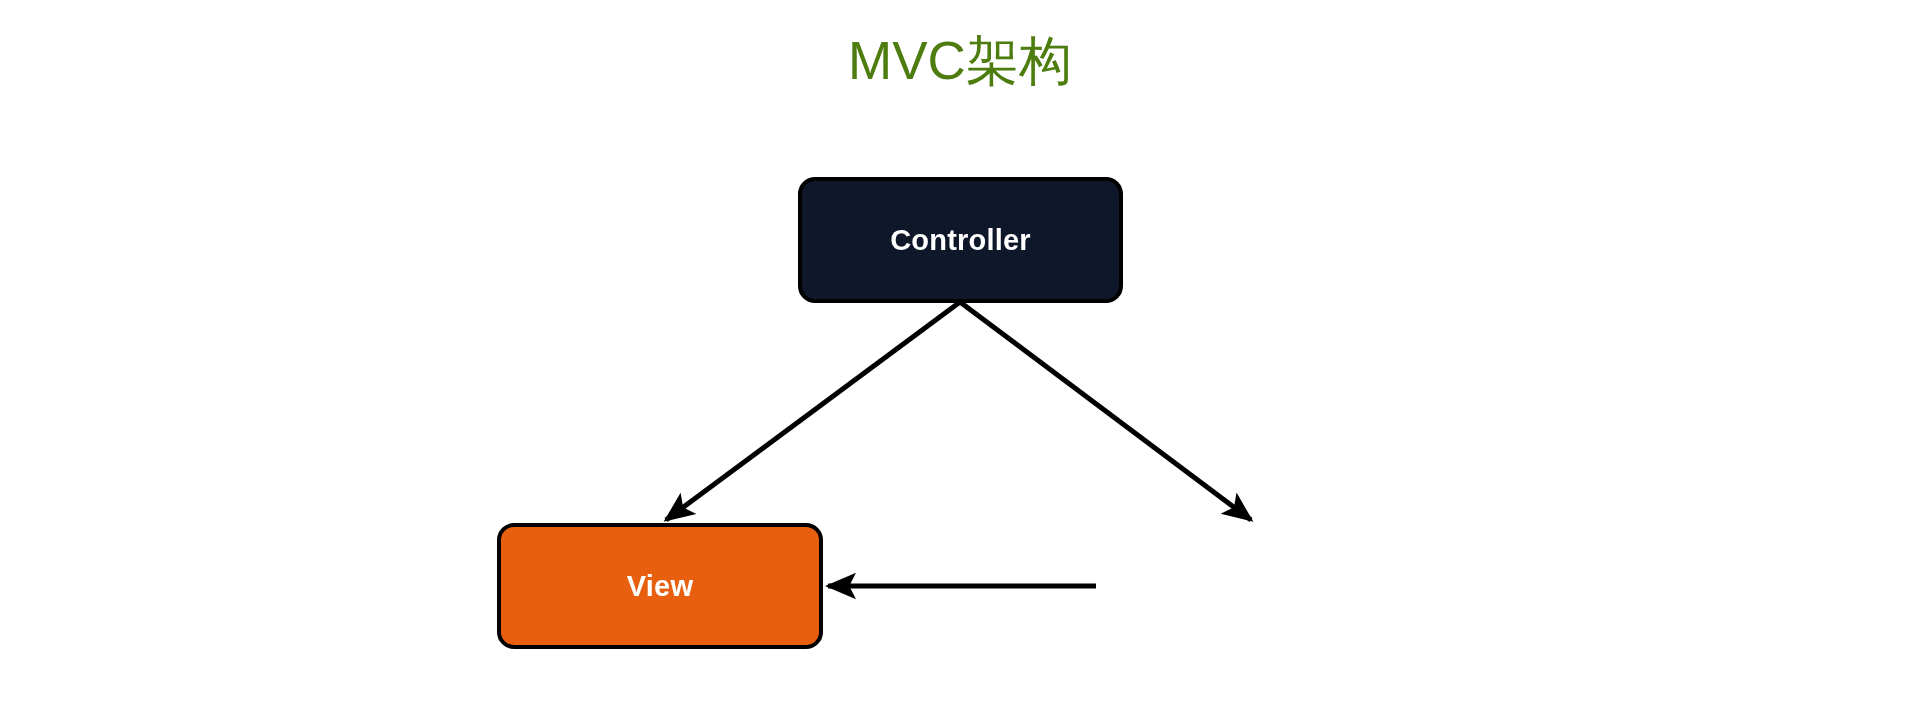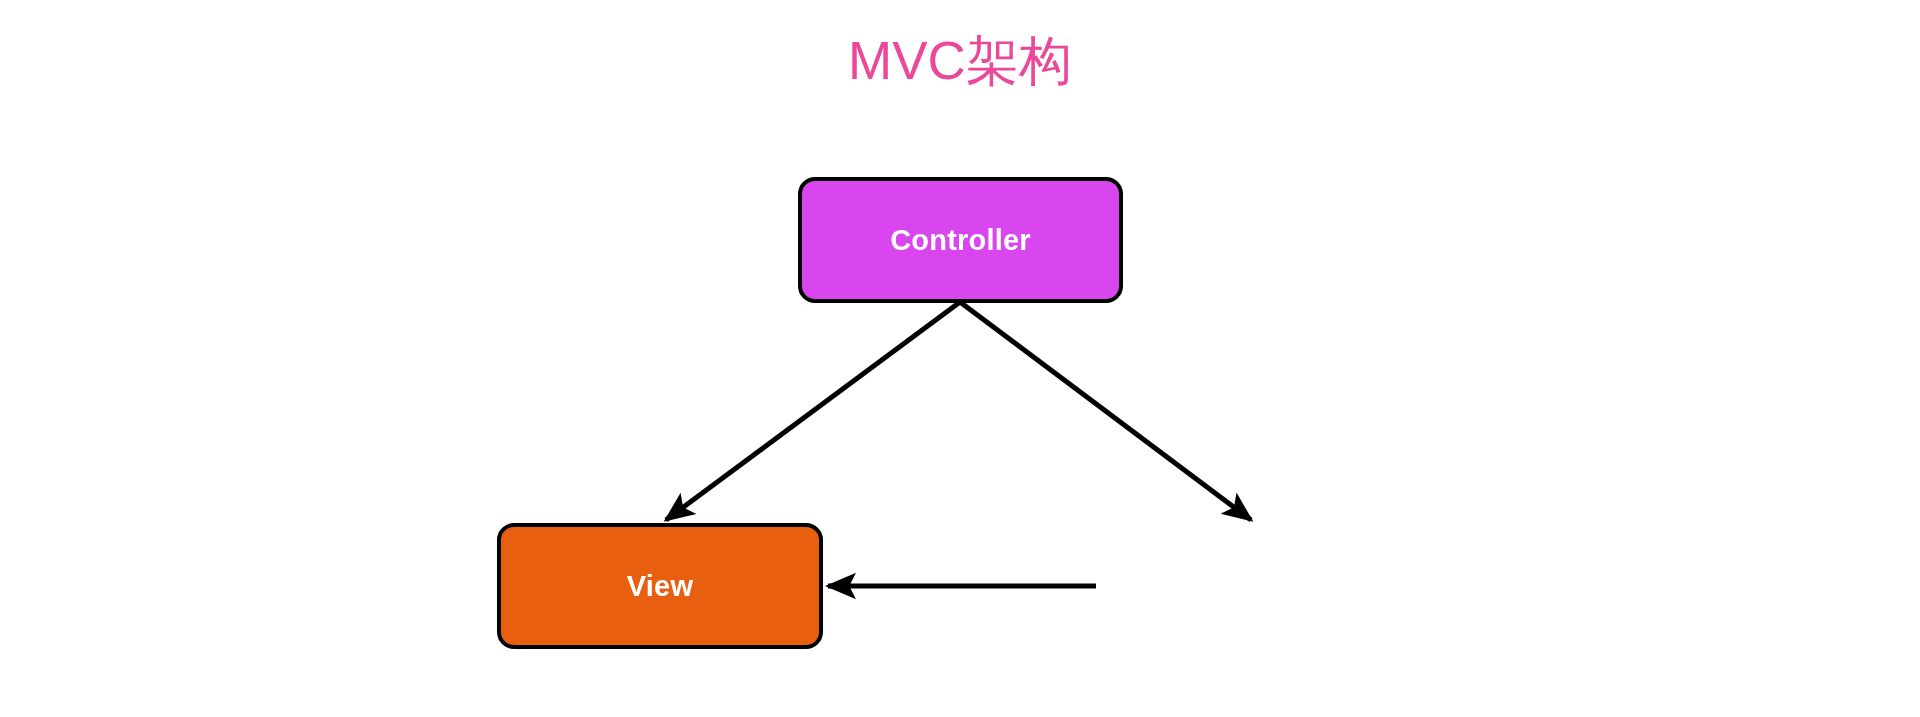--- a/index.html
+++ b/index.html
@@ -20,21 +20,21 @@
   }
   #diagram-title {
     position: absolute;
     left: 0;
     top: 34px;
     width: 1920px;
     text-align: center;
     font-size: 53px;
     font-weight: 400;
     line-height: 1.0;
-    color: #ec4899;
+    color: #4d7c0f;
     letter-spacing: 0px;
     white-space: nowrap;
   }
   #edges-layer {
     position: absolute;
     left: 0;
     top: 0;
     width: 1920px;
     height: 717px;
   }
@@ -89,21 +89,21 @@
       </marker>
     </defs>
 
     <line x1="960" y1="302" x2="666" y2="520" stroke="#000000" stroke-width="5" marker-end="url(#arrowhead)"></line>
 
     <line x1="960" y1="302" x2="1251" y2="520" stroke="#000000" stroke-width="5" marker-end="url(#arrowhead)"></line>
 
     <line x1="1096" y1="586" x2="828" y2="586" stroke="#000000" stroke-width="5" marker-end="url(#arrowhead)"></line>
   </svg>
 
-  <div class="node" id="node-controller" style="background:#d946ef;text-align:center;">
+  <div class="node" id="node-controller" style="background:#0f172a;text-align:center;">
     <span class="node-label">Controller</span>
   </div>
 
   <div class="node" id="node-view" style="background:#e8600f;">
     <span class="node-label">View</span>
   </div>
 
 
 </div>
 

